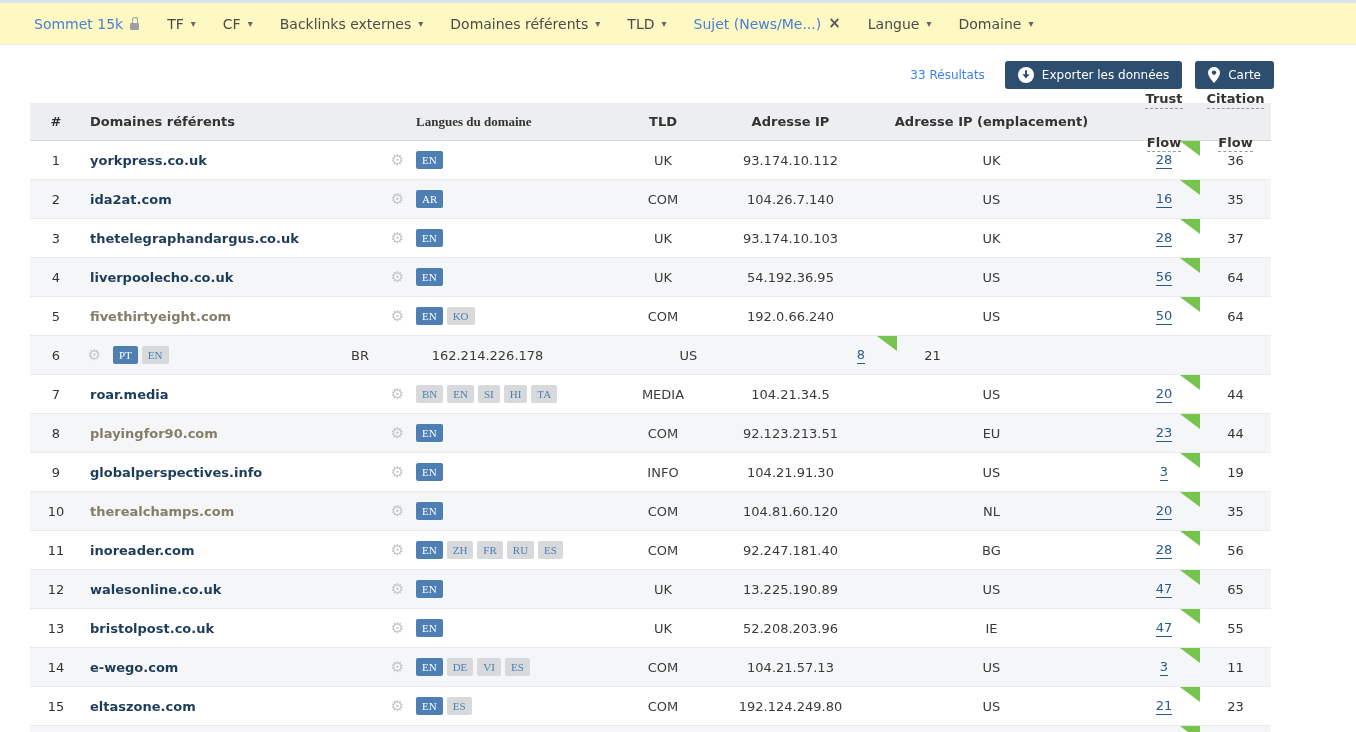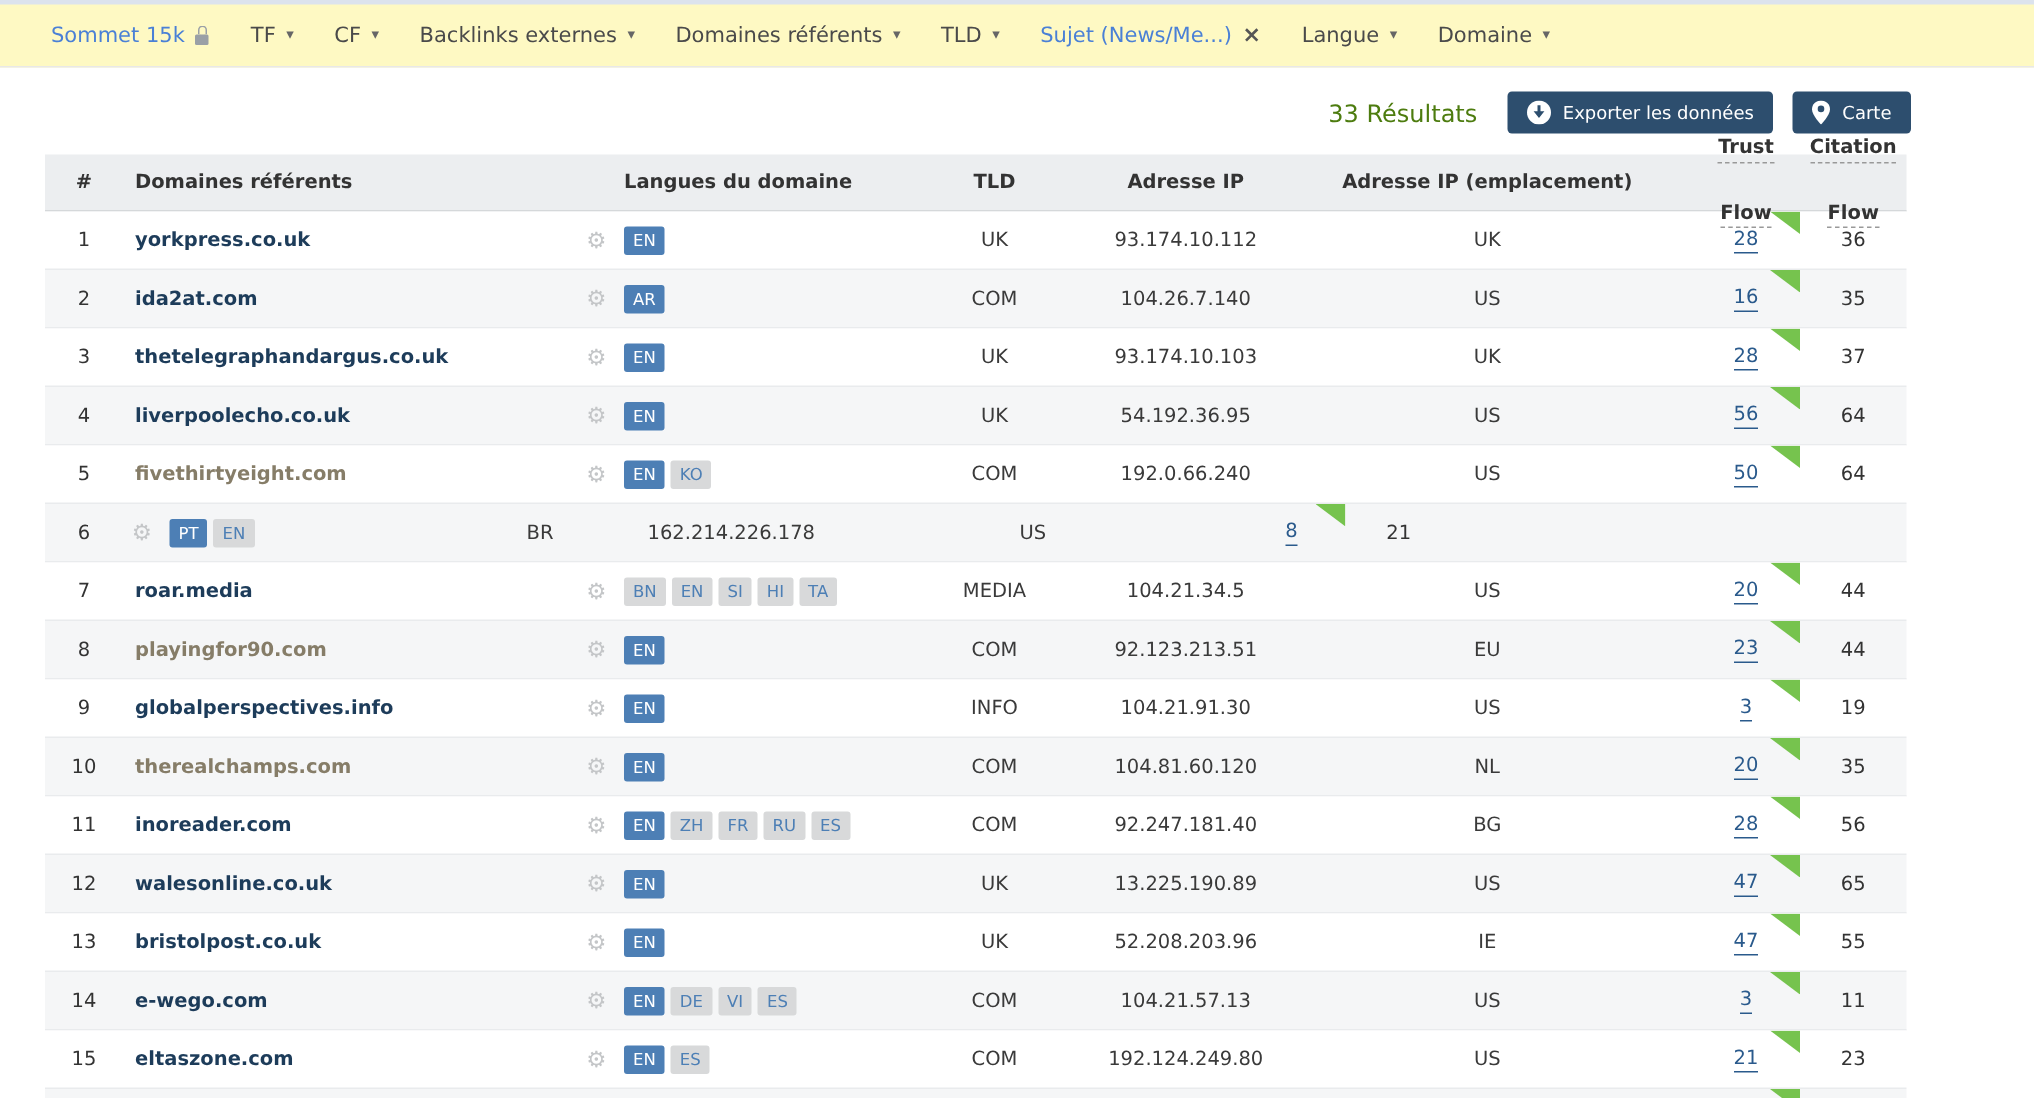--- a/index.html
+++ b/index.html
@@ -22,38 +22,38 @@
   .f-item.blue .f-label{color:var(--link-blue);}
   .caret{font-size:10px;color:#666;line-height:1;}
   .close{font-size:15px;font-weight:bold;color:#555;line-height:1;cursor:pointer;}
   .lock-icon{position:relative;width:10px;height:13px;display:inline-block;}
   .lock-icon::before{content:"";position:absolute;top:0;left:2px;width:4px;height:5px;
     border:1.5px solid #9aa0a6;border-bottom:none;border-radius:3px 3px 0 0;}
   .lock-icon::after{content:"";position:absolute;bottom:0;left:0;width:9px;height:7px;
     background:#9aa0a6;border-radius:1px;}
   
   .toolbar{display:flex;align-items:center;justify-content:flex-end;margin:16px 82px 0 0;gap:20px;height:28px;}
-  .results{font-size:16px;color:#4d7c0f;}
+  .results{font-size:12px;color:#3b82f6;}
   .btn{
     display:inline-flex;align-items:center;gap:8px;background:var(--accent-navy);
     color:#fff;font-size:12px;padding:5px 13px;border-radius:3px;border:none;cursor:pointer;
     font-family:"DejaVu Sans","Liberation Sans",sans-serif;height:28px;
   }
   .btn + .btn{margin-left:-7px;}
   
   .table{margin:14px 0 0 30px;width:1241px;font-size:13px;}
   .thead{display:flex;background:var(--header-bg);height:38px;align-items:center;
     font-weight:bold;color:#333;border-bottom:1px solid #d5d8da;}
   .row{display:flex;height:39px;align-items:center;border-bottom:1px solid #e9ebed;background:#fff;}
   #table-body .row:nth-child(even){background:var(--row-alt-bg);}
   .c{flex:none;}
   .c.idx{width:52px;text-align:center;}
   .c.dom{width:303px;padding-left:8px;}
   .c.gear{width:25px;text-align:center;}
-  .c.langs{width:190px;padding-left:6px;}
+  .c.langs{width:190px;padding-left:6px;font-family:Liberation Serif, serif;}
   .c.tld{width:126px;text-align:center;}
   .c.ip{width:129px;text-align:center;}
   .c.loc{width:273px;text-align:center;}
   .c.tf{width:72px;text-align:center;position:relative;height:100%;
     display:flex;align-items:center;justify-content:center;}
   .c.cf{width:71px;text-align:center;}
   .th-2line{display:flex;flex-direction:column;align-items:center;line-height:1.25;cursor:pointer;gap:26px;}
   .th-2line span{border-bottom:1px dashed #999;}
   .domain-link{font-weight:bold;color:var(--domain-navy);text-decoration:none;cursor:pointer;}
   .domain-link.visited{color:var(--domain-visited);}

